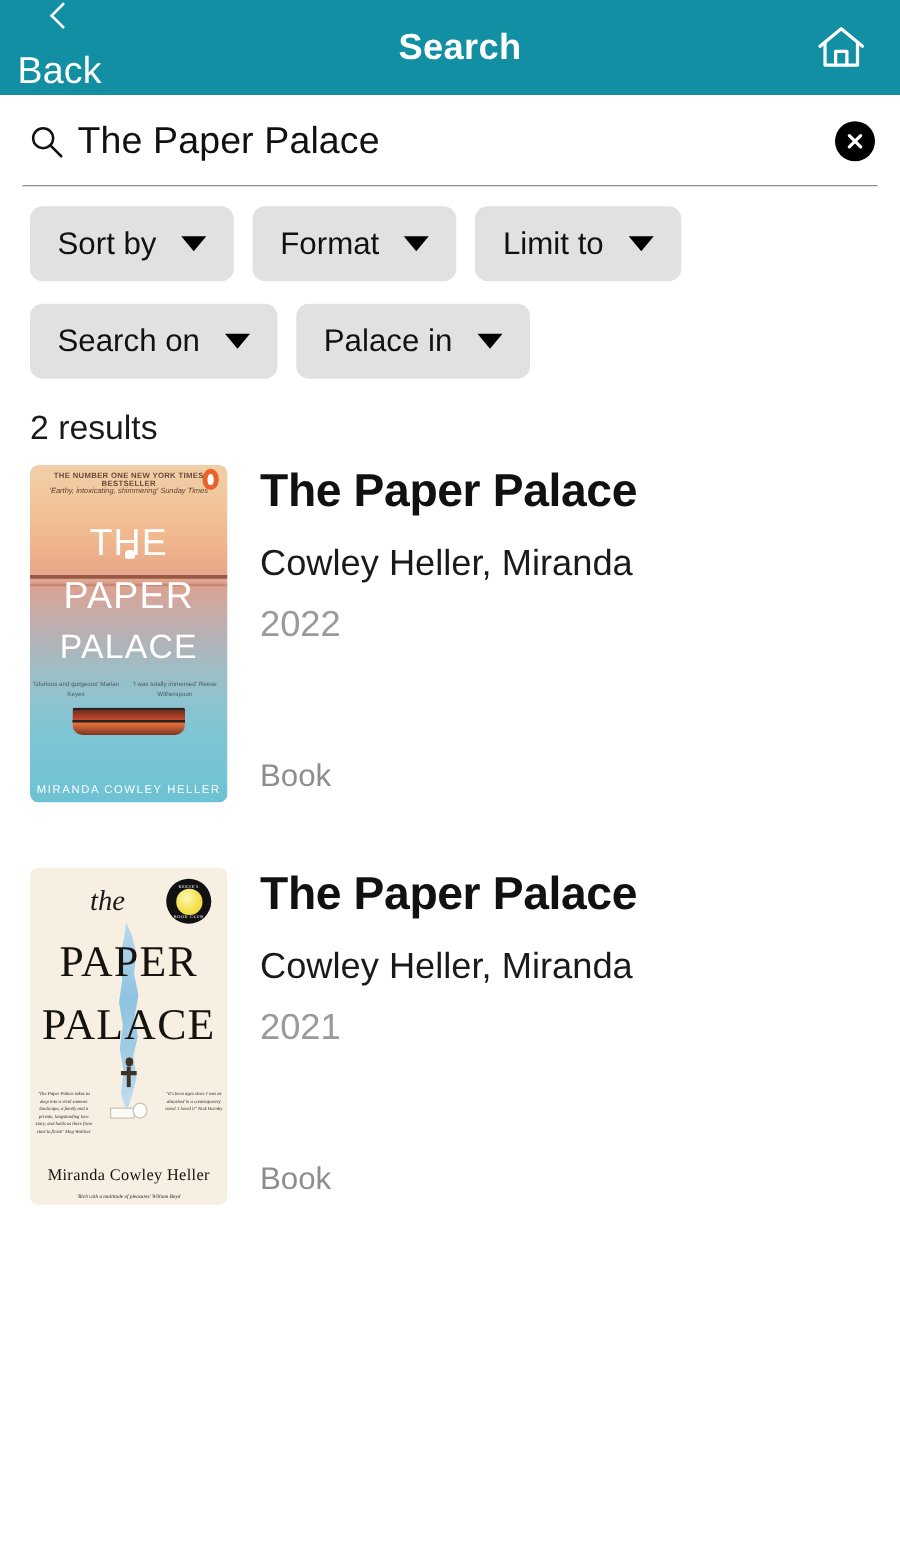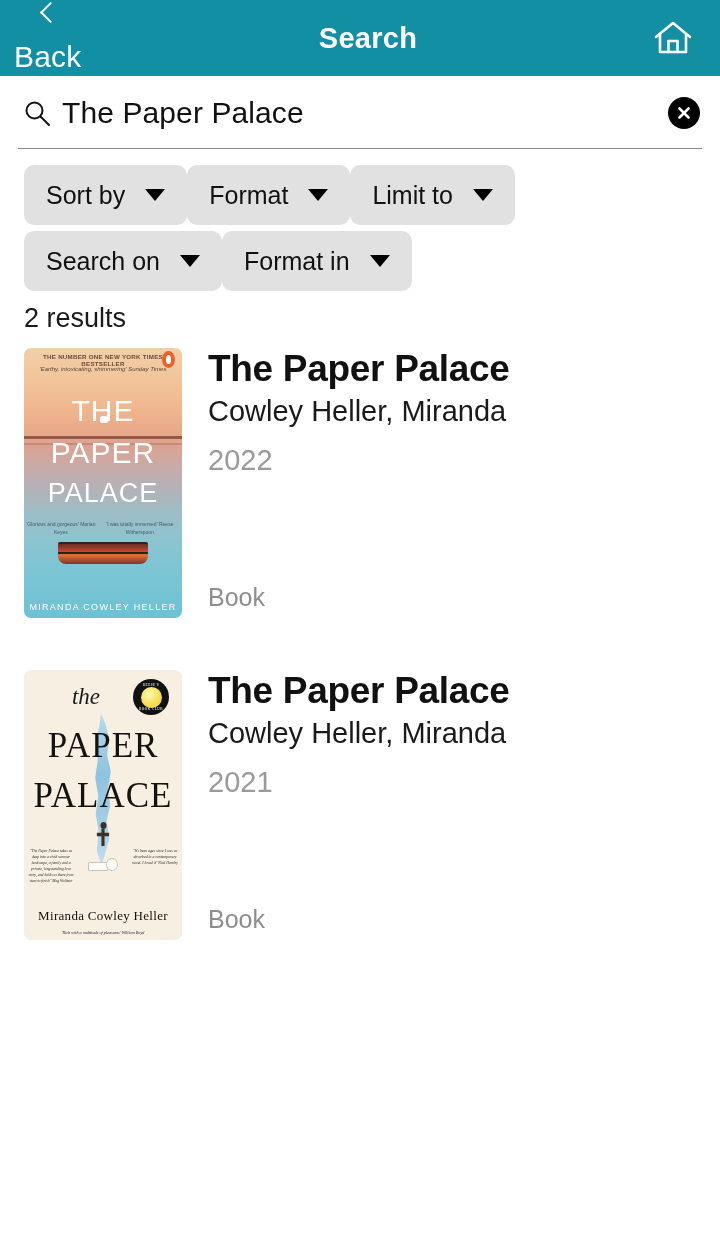--- a/index.html
+++ b/index.html
@@ -57,21 +57,21 @@
     white-space:nowrap; overflow:hidden;
   }
   .clear-btn {
     width:32px; height:32px; border-radius:50%;
     background:#000; display:flex; align-items:center; justify-content:center;
     cursor:pointer; border:none; flex:0 0 auto;
   }
 
   
   .filters { padding:16px 0 0 24px; }
-  .chip-row { display:flex; gap:0; margin-bottom:6px; }
+  .chip-row { display:flex; gap:15px; margin-bottom:18px; }
   .chip {
     background:#E1E1E1; border:none; border-radius:10px;
     height:60px; padding:0 22px;
     display:flex; align-items:center; gap:20px;
     font-size:25px; color:#111; cursor:pointer;
     font-family:"Liberation Sans", sans-serif;
   }
   .caret {
     width:0; height:0; flex:0 0 auto;
     border-left:10px solid transparent; border-right:10px solid transparent;
@@ -89,21 +89,21 @@
   }
   .cover {
     width:158px; height:270px; flex:0 0 auto;
     border-radius:7px; overflow:hidden; position:relative;
   }
   .meta { padding-left:26px; display:flex; flex-direction:column; flex:1; }
   .title {
     font-size:37px; font-weight:700; color:#111;
     line-height:1.12; letter-spacing:-.3px;
   }
-  .author { font-size:29px; color:#1a1a1a; margin-top:6px; }
+  .author { font-size:29px; color:#1a1a1a; margin-top:22px; }
   .year { font-size:29px; color:#9a9a9a; margin-top:16px; }
   .format { font-size:25px; color:#8e8e8e; margin-top:auto; padding-bottom:6px; }
 
   
   .c1-bg {
     position:absolute; inset:0;
     background:linear-gradient(180deg,
       #f0cfa8 0%, #f3c49a 12%, #f0b78e 22%,
       #e8a98a 31%, #dba291 36%, #cfa8a0 41%,
       #b8b0b4 50%, #9fbcc4 60%, #8ec3cf 70%,
@@ -300,21 +300,21 @@
       <span>Limit to</span>
       <span class="caret"></span>
     </button>
   </div>
   <div class="chip-row">
     <button class="chip">
       <span>Search on</span>
       <span class="caret"></span>
     </button>
     <button class="chip">
-      <span>Format in</span>
+      <span>Palace in</span>
       <span class="caret"></span>
     </button>
   </div>
 </div>
 
 <div class="results-count">2 results</div>
 
 <div class="result-row">
   <div class="cover">
     <div class="c1-bg"></div>

